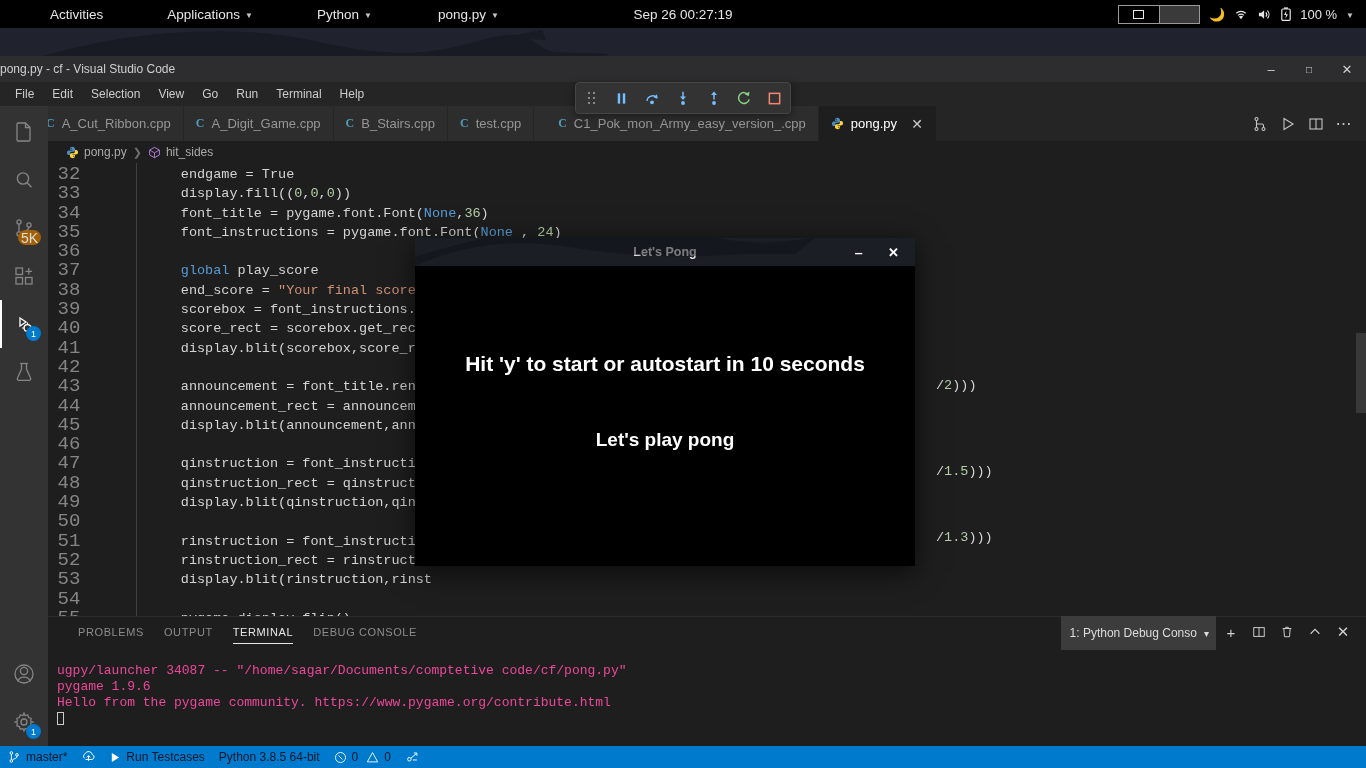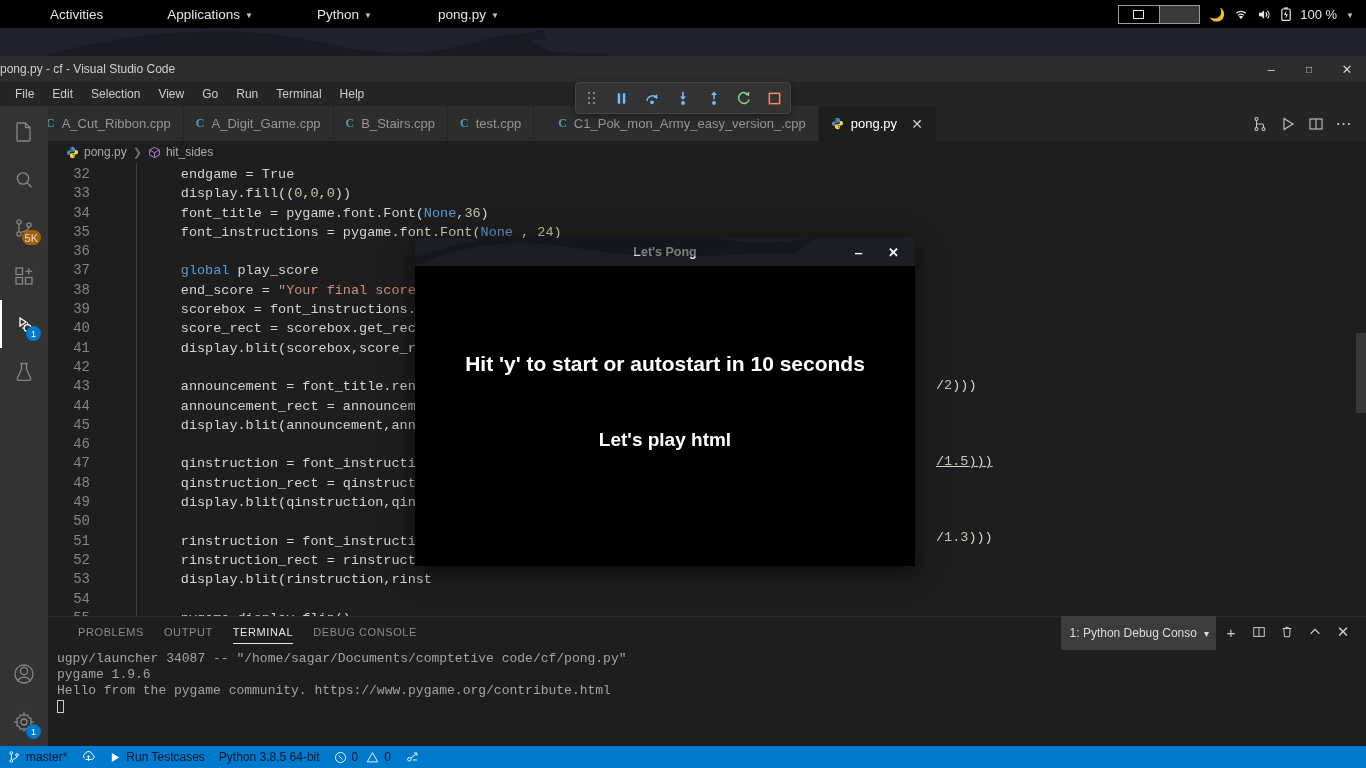--- a/index.html
+++ b/index.html
@@ -54,21 +54,21 @@
 
   #activitybar { width:48px; background:#333333; display:flex; flex-direction:column;
     align-items:center; padding-top:2px; flex:none; }
   .ab-item { width:48px; height:48px; display:flex; align-items:center; justify-content:center;
     position:relative; color:#868686; }
   .ab-item.active { color:#ffffff; }
   .ab-item.active::before { content:""; position:absolute; left:0; top:0; bottom:0; width:2px; background:#fff; }
   .ab-badge { position:absolute; right:7px; bottom:7px; background:#007acc; color:#fff;
     font-size:9px; min-width:15px; height:15px; border-radius:8px; display:flex;
     align-items:center; justify-content:center; padding:0 3px; }
-  .ab-badge.text { background:#a16207; color:#ddd; border-radius:8px; font-size:11px; }
+  .ab-badge.text { background:#a16207; color:#ddd; border-radius:8px; font-size:14px; }
   #ab-bottom { margin-top:auto; display:flex; flex-direction:column; align-items:center; }
 
   #editor-col { flex:1; display:flex; flex-direction:column; min-width:0; }
 
   
   #tabbar { height:35px; background:#252526; display:flex; align-items:stretch; flex:none; position:relative; }
   #tabs-scroll { display:flex; overflow:hidden; flex:1; min-width:0; }
   .tab { display:flex; align-items:center; gap:7px; padding:0 12px; height:35px;
     background:#2d2d2d; color:#969696; font-size:13px; border-right:1px solid #252526;
     white-space:nowrap; flex:none; }
@@ -89,50 +89,50 @@
   #debug-toolbar .dbtn { flex:1; height:32px; display:flex; align-items:center; justify-content:center; }
 
   
   #breadcrumb { height:22px; background:#1e1e1e; display:flex; align-items:center;
     padding-left:18px; gap:6px; font-size:12px; color:#a9a9a9; flex:none; }
   #breadcrumb .sep { color:#6f6f6f; font-size:11px; }
   #breadcrumb .crumb { display:flex; align-items:center; gap:5px; }
 
   
   #code-area { flex:1; background:#1e1e1e; position:relative; overflow:hidden; display:flex; }
-  #gutter { width:62px; flex:none; text-align:right; padding-right:20px;
-    font-family:"Liberation Mono", monospace; font-size:14px; color:#858585; padding-top:2px; }
+  #gutter { width:62px; flex:none; text-align:center; padding-right:20px;
+    font-family:"Liberation Mono", monospace; font-size:19px; color:#858585; padding-top:2px; }
   #gutter div { height:19.3px; line-height:19.3px; }
   #code-lines { flex:1; font-family:"Liberation Mono", monospace; font-size:13.5px;
     color:#d4d4d4; padding-top:2px; padding-left:6px; white-space:pre; }
   #code-lines div { height:19.3px; line-height:19.3px; }
   #indent-guide { position:absolute; left:88px; top:0; bottom:0; width:1px; background:#404040; }
   .k { color:#569cd6; }     
   .s { color:#ce9178; }      
   .n { color:#b5cea8; }
   
   #scroll-slider { position:absolute; right:0; top:170px; width:10px; height:80px;
     background:#4f4f4f; opacity:.55; }
 
   
   #panel { height:130px; background:#1e1e1e; border-top:1px solid #2b2b2b;
-    display:flex; flex-direction:column; flex:none; }
+    display:flex; flex-direction:column; flex:none;gap:12px; }
   #panel-head { height:30px; display:flex; align-items:center; padding-left:20px; flex:none; }
   .ptab { font-size:11px; letter-spacing:.6px; color:#8c8c8c; padding:0 10px;
     height:30px; line-height:30px; position:relative; }
   .ptab.active { color:#e7e7e7; }
   .ptab.active::after { content:""; position:absolute; left:10px; right:10px; bottom:3px;
     height:1px; background:#e7e7e7; }
   #panel-actions { margin-left:auto; display:flex; align-items:center; gap:2px; padding-right:10px; }
   #term-select { background:#3c3c3c; color:#dcdcdc; font-size:12px; height:36px;
     display:flex; align-items:center; gap:7px; padding:2px 7px 0 9px; }
   .pact { width:26px; height:26px; display:flex; align-items:center; justify-content:center;
     color:#cfcfcf; font-size:15px; }
   #term-body { flex:1; padding:4px 0 0 9px; font-family:"Liberation Mono", monospace;
-    font-size:13px; color:#a3a3a3; line-height:16.2px; overflow:hidden; }
+    font-size:13px; color:#ec4899; line-height:16.2px; overflow:hidden; }
   #term-cursor { display:inline-block; width:7px; height:13px; border:1px solid #cccccc;
     vertical-align:-2px; }
 
   
   #statusbar { height:22px; background:#007acc; color:#0f172a; font-size:12px;
     display:flex; align-items:center; flex:none; }
   .sb { height:22px; display:flex; align-items:center; gap:5px; padding:0 7px; white-space:nowrap; }
   #sb-right { margin-left:auto; display:flex; align-items:center; }
 
   
@@ -172,20 +172,21 @@
     <span class="caret">▼</span>
   </div>
   <div class="gitem">
     <span>Python</span>
     <span class="caret">▼</span>
   </div>
   <div class="gitem" style="margin-left:38px">
     <span>pong.py</span>
     <span class="caret">▼</span>
   </div>
+  <div id="gnome-clock">Sep 26  00:27:19</div>
   <div id="gnome-right">
     <div class="ws-switch">
       <div class="ws-a">
           <div class="box"></div>
         </div>
       <div class="ws-b"></div>
     </div>
     <span class="sysicon">🌙</span>
     <svg width="14" height="13" viewBox="0 0 16 14">
       <path d="M8 12.4 L5.6 9.4 A4 4 0 0 1 10.4 9.4 Z" fill="#e6e6e6"></path>
@@ -448,21 +449,21 @@
             <div>53</div>
             <div>54</div>
             <div>55</div>
           </div>
         <div id="code-lines"><div>        endgame = True</div><div>        display.fill((<span class="n">0</span>,<span class="n">0</span>,<span class="n">0</span>))</div><div>        font_title = pygame.font.Font(<span class="k">None</span>,<span class="n">36</span>)</div><div>        font_instructions = pygame.font.Font(<span class="k">None</span> , <span class="n">24</span>)</div><div></div><div>        <span class="k">global</span> play_score</div><div>        end_score = <span class="s">"Your final score :</span></div><div>        scorebox = font_instructions.re</div><div>        score_rect = scorebox.get_rect(</div><div>        display.blit(scorebox,score_rec</div><div></div><div>        announcement = font_title.rende</div><div>        announcement_rect = announcemen</div><div>        display.blit(announcement,annou</div><div></div><div>        qinstruction = font_instruction</div><div>        qinstruction_rect = qinstructio</div><div>        display.blit(qinstruction,qinst</div><div></div><div>        rinstruction = font_instruction</div><div>        rinstruction_rect = rinstructio</div><div>        display.blit(rinstruction,rinst</div><div></div><div>        pygame.display.flip()</div></div>
         <div id="indent-guide"></div>
 
         <div id="overflow-layer" style="position:absolute;left:0;top:0;right:0;bottom:0;pointer-events:none;
                     font-family:'Liberation Mono',monospace;font-size:13.5px;color:#d4d4d4;">
             <div style="position: absolute; left: 888px; top: 215px;">/<span class="n">2</span>)))</div>
-            <div style="position: absolute; left: 888px; top: 291px; text-decoration: underline;">/<span class="n">1.5</span>)))</div>
+            <div style="position: absolute; left: 888px; top: 301px;">/<span class="n">1.5</span>)))</div>
             <div style="position: absolute; left: 888px; top: 367px;">/<span class="n">1.3</span>)))</div>
           </div>
         <div id="scroll-slider"></div>
       </div>
 
       <div id="panel">
         <div id="panel-head">
           <div class="ptab">PROBLEMS</div>
           <div class="ptab">OUTPUT</div>
           <div class="ptab active">TERMINAL</div>
@@ -554,15 +555,15 @@
       <path d="M300 30 L346 20 L350 32 Z" fill="#101218"></path>
     </svg>
     <span>Let's Pong</span>
     <div id="pg-btns">
       <div class="pg-btn">‒</div>
       <div class="pg-btn">✕</div>
     </div>
   </div>
   <div id="pg-canvas">
     <div id="pg-line1">Hit 'y' to start or autostart in 10 seconds</div>
-    <div id="pg-line2">Let's play html</div>
+    <div id="pg-line2">Let's play pong</div>
   </div>
 </div>
 
 </body></html>

